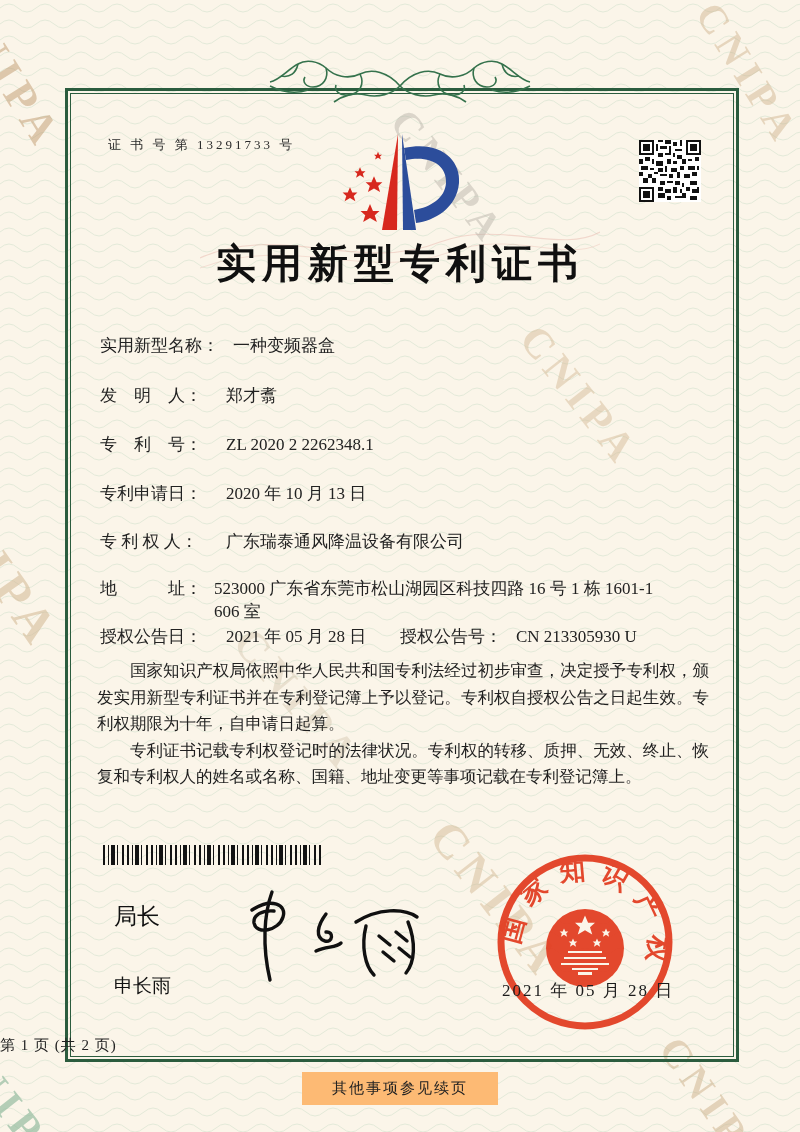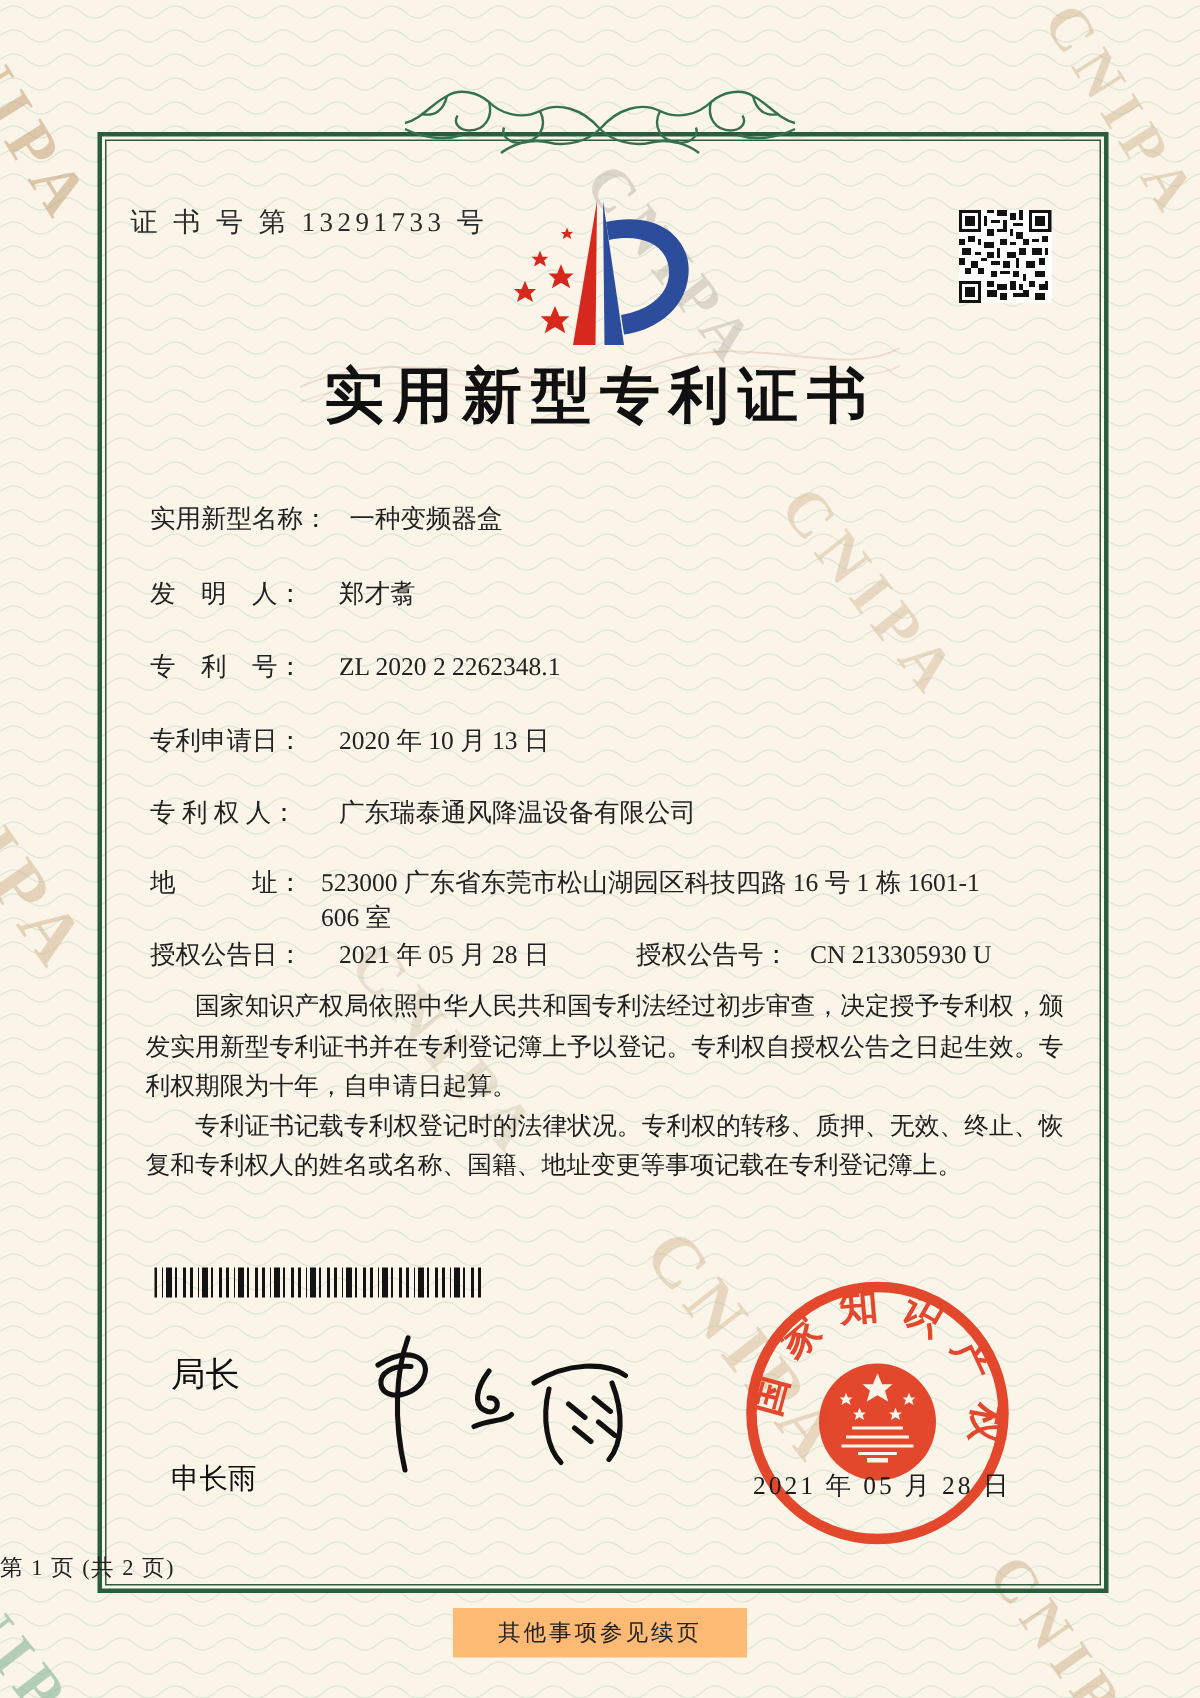--- a/index.html
+++ b/index.html
@@ -4,30 +4,30 @@
 <style>
   html,body{margin:0;padding:0;}
   body{width:800px;height:1132px;background:#fbf5e9;font-family:"Liberation Serif","DejaVu Serif",serif;}
   .page{position:relative;width:800px;height:1132px;overflow:hidden;background:#fbf5e9;}
   .waves{position:absolute;left:0;top:0;z-index:0;}
   .watermark{position:absolute;z-index:1;font-weight:bold;font-family:"Liberation Serif","DejaVu Serif",serif;letter-spacing:7px;transform-origin:0 0;white-space:nowrap;pointer-events:none;}
   .frame-outer{position:absolute;left:65px;top:88px;width:668px;height:968px;border:3px solid #2b5c3e;z-index:2;}
   .frame-inner{position:absolute;left:2px;top:2px;right:2px;bottom:2px;border:1px solid #2b5c3e;}
   .ornament-top{position:absolute;left:268px;top:56px;z-index:3;}
   .guilloche-pink{position:absolute;left:200px;top:208px;z-index:1;}
-  .cert-no{position:absolute;left:87px;top:136px;font-size:18px;letter-spacing:3px;color:#2a2a2a;z-index:3;text-align:right;}
+  .cert-no{position:absolute;left:108px;top:136px;font-size:13px;letter-spacing:3px;color:#2a2a2a;z-index:3;text-align:right;}
   .logo{position:absolute;left:328px;top:128px;z-index:3;}
   .qr{position:absolute;left:639px;top:140px;z-index:3;}
   .title{position:absolute;left:0;top:236px;width:800px;text-align:center;font-size:40px;font-weight:bold;letter-spacing:6px;color:#101010;z-index:3;}
   .fields{position:absolute;left:100px;top:334px;width:600px;z-index:3;font-size:17px;color:#222;}
   .frow{position:absolute;left:0;white-space:nowrap;}
   .flabel{display:inline-block;min-width:112px;}
   .fvalue{margin-left:14px;}
   .addr-lines{position:absolute;left:114px;top:0;width:470px;line-height:23px;white-space:normal;}
-  .pair2{position:absolute;left:324px;top:0;}
+  .pair2{position:absolute;left:300px;top:0;}
   .body-text{position:absolute;left:97px;top:658px;width:612px;z-index:3;font-size:16.5px;line-height:26.5px;color:#1e1e1e;text-align:justify;}
   .body-text p{margin:0;text-indent:2em;}
   .barcode{position:absolute;left:103px;top:845px;width:218px;height:20px;z-index:3;
     background:repeating-linear-gradient(90deg,#131313 0 2px,transparent 2px 5px,#131313 5px 6px,transparent 6px 8px,#131313 8px 12px,transparent 12px 14px,#131313 14px 15px,transparent 15px 19px,#131313 19px 21px,transparent 21px 24px);}
   .sig-title{position:absolute;left:114px;top:901px;font-size:23px;color:#111;z-index:3;font-family:"Liberation Sans","DejaVu Sans",sans-serif;}
   .sig-name{position:absolute;left:114px;top:941px;font-size:19px;color:#111;z-index:3;font-family:"Liberation Sans","DejaVu Sans",sans-serif;margin-top:32px;}
   .signature{position:absolute;left:238px;top:884px;z-index:3;}
   .seal{position:absolute;left:494px;top:851px;z-index:3;}
   .seal-date{position:absolute;left:502px;top:979px;font-size:17px;letter-spacing:2px;color:#1c1c1c;z-index:4;}
   .page-num{position:absolute;left:0;top:1036px;width:800px;text-align:left;font-size:15px;color:#222;z-index:3;letter-spacing:1px;}

